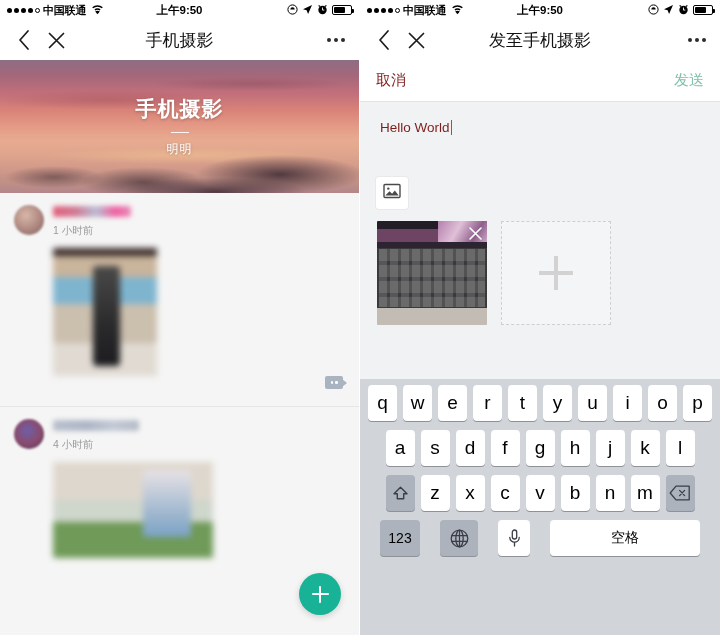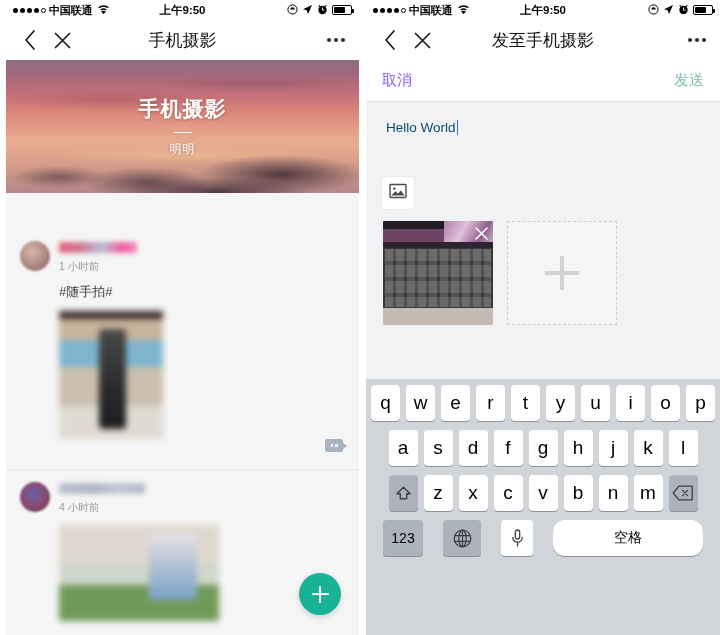--- a/index.html
+++ b/index.html
@@ -3,21 +3,21 @@
 <meta charset="utf-8">
 <style>
   * { box-sizing: border-box; margin: 0; padding: 0; }
   html, body {
     width: 720px; height: 635px;
     font-family: "Liberation Sans", "DejaVu Sans", sans-serif;
     background: #ffffff;
     overflow: hidden;
   }
   .screen-wrap { display: flex; width: 720px; height: 635px; }
-  .phone { width: 360px; height: 635px; position: relative; background: #fff; overflow: hidden; padding-left: 6px; }
+  .phone { width: 360px; height: 635px; position: relative; background: #fff; overflow: hidden; }
   .phone.left { border-right: 1px solid #ffffff; }
 
   
   .statusbar {
     height: 20px; display: flex; align-items: center;
     padding: 0 7px; font-size: 11px; color: #000; font-weight: bold;
     background: #fff; position: relative;
   }
   .sb-left { display: flex; align-items: center; gap: 3px; }
   .sb-dots { display: flex; align-items: center; gap: 2px; }
@@ -72,21 +72,21 @@
   }
   .banner-inner {
     position: relative; z-index: 3; height: 100%;
     display: flex; flex-direction: column; align-items: center; justify-content: center;
     color: #fff;
   }
   .banner-title { font-size: 21px; font-weight: bold; letter-spacing: 1px; text-shadow: 0 1px 3px rgba(0,0,0,.25); }
   .banner-rule { width: 18px; height: 1px; background: rgba(255,255,255,.9); margin: 9px 0 8px; }
   .banner-sub { font-size: 12px; letter-spacing: 1px; text-shadow: 0 1px 3px rgba(0,0,0,.25); }
 
-  .post { background: #f5f5f5; padding: 12px 0 0 0; position: relative; margin-top: 36px; }
+  .post { background: #f5f5f5; padding: 12px 0 0 0; position: relative; }
   .post + .post { border-top: 1px solid #e6e6e6; margin-top: 8px; }
   .post-head { display: flex; padding: 0 14px; }
   .avatar { width: 30px; height: 30px; border-radius: 50%; flex: none; filter: blur(1.2px); }
   .avatar.a1 { background: radial-gradient(circle at 40% 35%, #d8b7a8, #a9837c 60%, #7d5f5e); }
   .avatar.a2 { background: radial-gradient(circle at 45% 40%, #6e5fa8, #8a4a6b 55%, #3f3055); }
   .post-meta { margin-left: 9px; padding-top: 1px; }
   .username { height: 11px; width: 78px; border-radius: 2px; filter: blur(2.4px); }
   .username.u1 { background: linear-gradient(90deg, #e2607a 0%, #cf7b96 30%, #b9bcd2 55%, #f05fa0 80%, #e98bb8 100%); }
   .username.u2 { background: linear-gradient(90deg, #b9c0cc 0%, #aeb6c6 40%, #c3c9d4 70%, #b5bcc9 100%); width: 86px; }
   .timestamp { font-size: 10.5px; color: #9b9b9b; margin-top: 7px; }
@@ -136,26 +136,26 @@
   .fab-plus { position: relative; width: 17px; height: 17px; }
   .fab-plus::before, .fab-plus::after { content: ""; position: absolute; background: #fff; border-radius: 1px; }
   .fab-plus::before { left: 0; right: 0; top: 7.5px; height: 2px; }
   .fab-plus::after { top: 0; bottom: 0; left: 7.5px; width: 2px; }
 
   
   .compose-bar {
     height: 42px; display: flex; align-items: center; justify-content: space-between;
     padding: 0 16px; background: #fff; border-bottom: 1px solid #e3e3e3;
   }
-  .compose-cancel { font-size: 15px; color: #8b5cf6; cursor: pointer; }
+  .compose-cancel { font-size: 15px; color: #7f1d1d; cursor: pointer; }
   .compose-send { font-size: 15px; color: #7fc0ad; cursor: pointer; }
 
   .compose-body { background: #f1f2f3; height: 277px; position: relative; }
   .compose-input {
-    padding: 18px 16px 0 20px; font-size: 13.5px; color: #0c4a6e;
+    padding: 18px 16px 0 20px; font-size: 13.5px; color: #7f1d1d;
     display: flex; align-items: center;
   }
   .caret { display: inline-block; width: 1.5px; height: 15px; background: #2f6fd0; margin-left: 1px; }
   .img-btn {
     margin: 42px 0 0 16px; width: 32px; height: 32px; background: #fff; border-radius: 3px;
     display: flex; align-items: center; justify-content: center; cursor: pointer;
     box-shadow: 0 0 0 1px #e9e9e9;
   }
   .thumbs { display: flex; gap: 14px; padding: 12px 0 0 17px; }
   .thumb {
@@ -214,21 +214,21 @@
   .kb-row.r1 .key { width: 29px; }
   .kb-row.r2 { padding: 0 17px; }
   .kb-row.r2 .key { width: 29px; }
   .kb-row.r3 .key { width: 29px; }
   .key.wide { background: #adb3bd; box-shadow: 0 1px 0 #8e9198; width: 40px; }
   .key.fn { background: #adb3bd; box-shadow: 0 1px 0 #8e9198; }
   .kb-row.r4 { gap: 20px; margin-bottom: 4px; }
   .key.num { width: 40px; font-size: 14px; }
   .key.globe { width: 38px; }
   .key.mic { width: 32px; background: #fff; }
-  .key.space { flex: 1; font-size: 14px; max-width: 150px; border-radius: 12px; }
+  .key.space { flex: 1; font-size: 14px; max-width: 150px; }
   .key.enter { width: 72px; font-size: 14px; background: #adb3bd; }
 </style>
 </head>
 <body>
 
 <div class="screen-wrap">
 
   <div class="phone left">
 
     <div class="statusbar">
@@ -305,21 +305,20 @@
       </div>
 
       <div class="post post-1">
         <div class="post-head">
           <div class="avatar a1"></div>
           <div class="post-meta">
             <div class="username u1"></div>
             <div class="timestamp">1 小时前</div>
           </div>
         </div>
-        <div class="post-text">#随手拍#</div>
         <div class="post-photo">
             <div class="photo1"></div>
           </div>
         <div class="post-action">
             <i></i>
             <i></i>
           </div>
       </div>
 
       <div class="post post-2">

